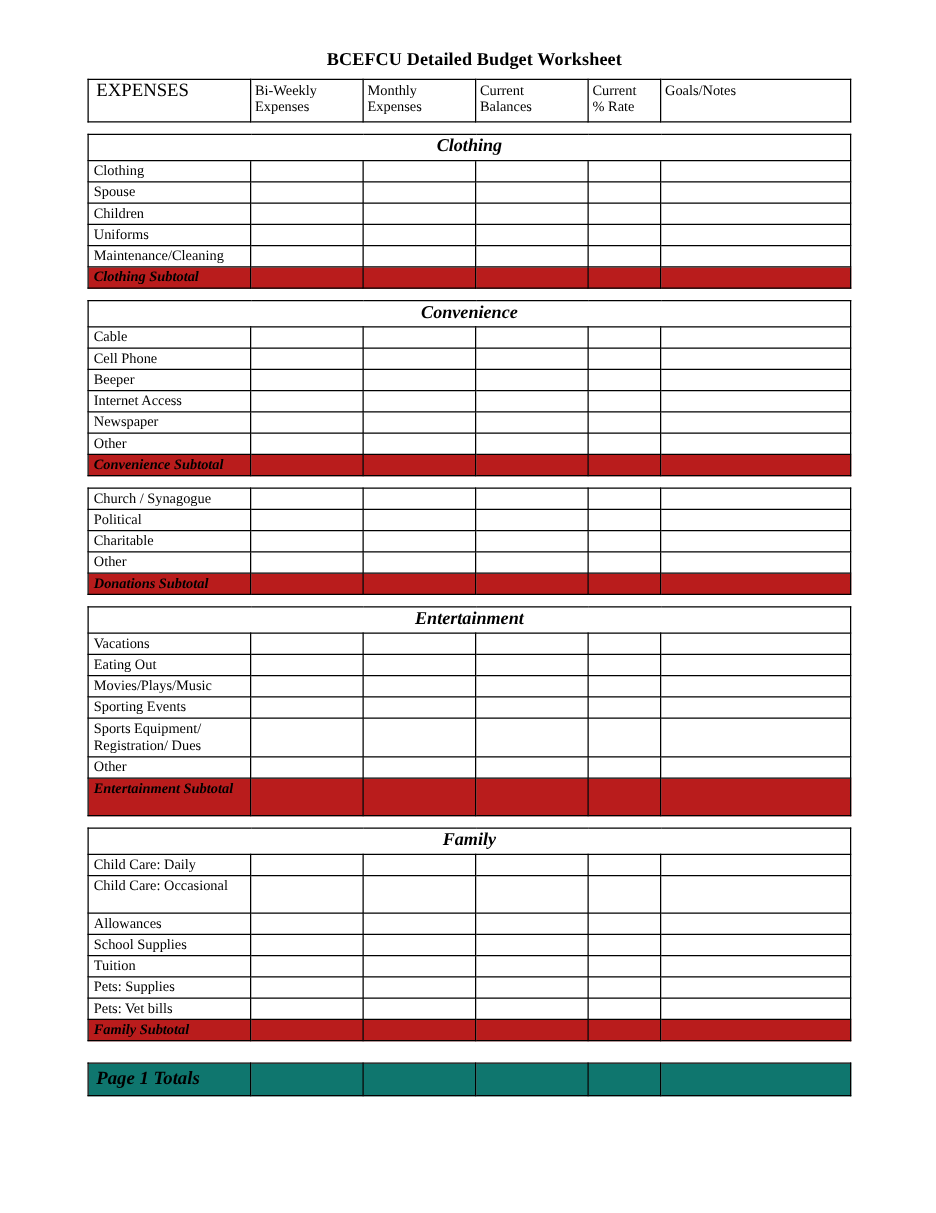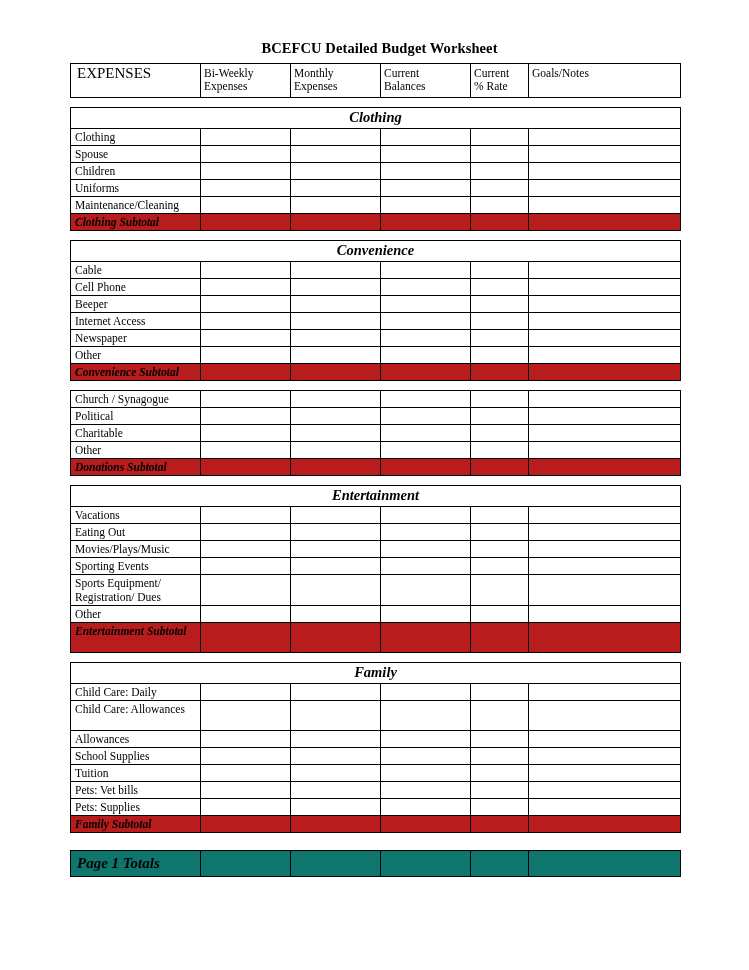--- a/index.html
+++ b/index.html
@@ -425,21 +425,21 @@
       </tr>
       <tr>
         <td class="row-label">Child Care: Daily</td>
         <td class="blank"></td>
         <td class="blank"></td>
         <td class="blank"></td>
         <td class="blank"></td>
         <td class="blank"></td>
       </tr>
       <tr class="two-line">
-        <td class="row-label">Child Care: Allowances</td>
+        <td class="row-label">Child Care: Occasional</td>
         <td class="blank"></td>
         <td class="blank"></td>
         <td class="blank"></td>
         <td class="blank"></td>
         <td class="blank"></td>
       </tr>
       <tr>
         <td class="row-label">Allowances</td>
         <td class="blank"></td>
         <td class="blank"></td>
@@ -457,29 +457,29 @@
       </tr>
       <tr>
         <td class="row-label">Tuition</td>
         <td class="blank"></td>
         <td class="blank"></td>
         <td class="blank"></td>
         <td class="blank"></td>
         <td class="blank"></td>
       </tr>
       <tr>
+        <td class="row-label">Pets: Supplies</td>
+        <td class="blank"></td>
+        <td class="blank"></td>
+        <td class="blank"></td>
+        <td class="blank"></td>
+        <td class="blank"></td>
+      </tr>
+      <tr>
         <td class="row-label">Pets: Vet bills</td>
-        <td class="blank"></td>
-        <td class="blank"></td>
-        <td class="blank"></td>
-        <td class="blank"></td>
-        <td class="blank"></td>
-      </tr>
-      <tr>
-        <td class="row-label">Pets: Supplies</td>
         <td class="blank"></td>
         <td class="blank"></td>
         <td class="blank"></td>
         <td class="blank"></td>
         <td class="blank"></td>
       </tr>
       <tr class="subtotal">
         <td class="row-label">Family Subtotal</td>
         <td class="blank"></td>
         <td class="blank"></td>

